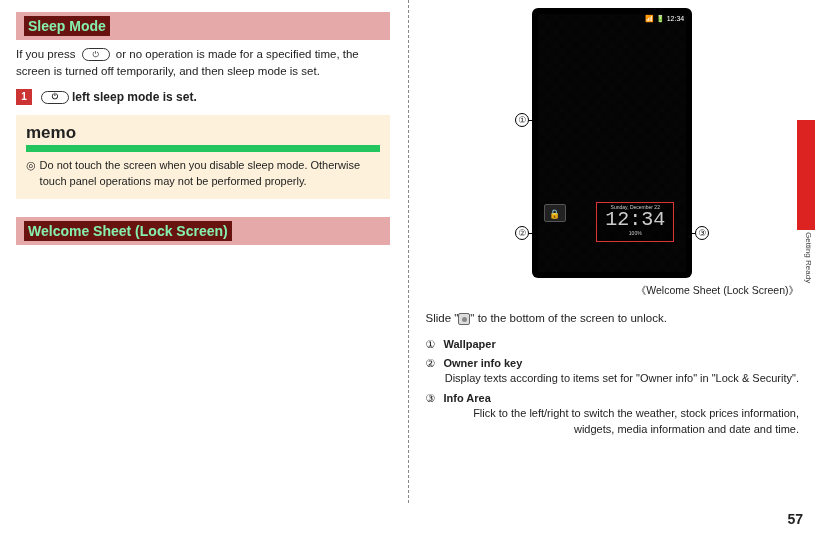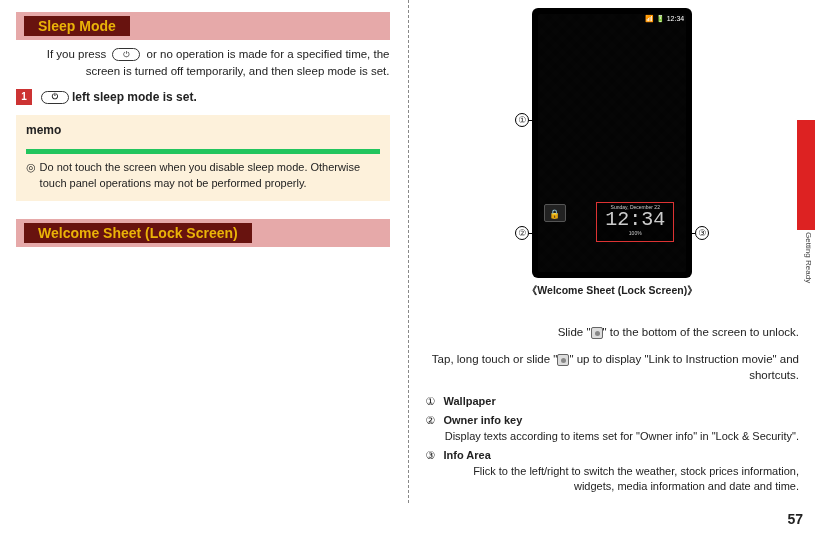--- a/index.html
+++ b/index.html
@@ -31,31 +31,30 @@
     border-left: 1px dashed #888;
   }
   .section-head {
     background: #e6a9a9;
     padding: 4px 8px;
     margin-top: 4px;
     margin-bottom: 6px;
   }
   .section-head span {
     background: #68130f;
-    color: #eab308;
+    color: #86efac;
     font-weight: bold;
     font-size: 14px;
-    padding: 2px 14px;
+    padding: 2px 4px;
     display: inline-block;
   }
   .body-text {
     font-size: 11.5px;
     line-height: 1.45;
     margin-bottom: 10px;
-    text-align: right;
   }
   .sub-head {
     color: #c33;
     font-weight: bold;
     font-size: 13px;
     margin: 6px 0 6px 0;
   }
   .red-sq {
     display: inline-block;
     width: 10px; height: 10px;
@@ -91,23 +90,23 @@
     font-size: 8px;
     vertical-align: middle;
   }
   .memo-box {
     background: #fdf1db;
     padding: 8px 10px 10px 10px;
     margin-top: 6px;
   }
   .memo-title {
     font-weight: bold;
-    font-size: 12px;
-    border-bottom: 5px solid #22c55e;
-    padding-bottom: 12px;
+    font-size: 17px;
+    border-bottom: 7px solid #22c55e;
+    padding-bottom: 2px;
     margin-bottom: 6px;
   }
   .memo-item {
     display: flex;
     font-size: 11px;
     line-height: 1.4;
   }
   .memo-bullet {
     margin-right: 4px;
   }
@@ -189,24 +188,24 @@
     background: #fff;
   }
   #co1 { left: -2px; top: 105px; }
   #ld1 { left: 12px; top: 112px; width: 14px; }
   #co2 { left: -2px; top: 218px; }
   #ld2 { left: 12px; top: 225px; width: 14px; }
   #co3 { right: -2px; top: 218px; }
   #ld3 { right: 12px; top: 225px; width: 14px; }
 
   .phone-caption {
-    text-align: center;
-    font-weight: bold;
+    text-align: right;
+    font-weight: normal;
     font-size: 10.5px;
-    margin: 4px 0 26px 0;
+    margin: 4px 0 12px 0;
   }
   .slide-icon {
     display: inline-block;
     width: 12px; height: 12px;
     border: 1px solid #666;
     border-radius: 2px;
     background: #ddd;
     vertical-align: middle;
     position: relative;
   }
@@ -326,23 +325,20 @@
           </div>
         </div>
       </div>
     </div>
 
     <div class="phone-caption">《Welcome Sheet (Lock Screen)》</div>
 
     <p class="body-text">
       <span>Slide "</span><span class="slide-icon"></span><span>" to the bottom of the screen to unlock.</span>
     </p>
-    <p class="body-text">
-      <span>Tap, long touch or slide "</span><span class="slide-icon"></span><span>" up to display "Link to Instruction movie" and shortcuts.</span>
-    </p>
 
     <div class="item-list">
       <div class="item">
         <span class="circ">①</span>
         <div class="item-body">
           <div class="item-title">Wallpaper</div>
         </div>
       </div>
       <div class="item">
         <span class="circ">②</span>

